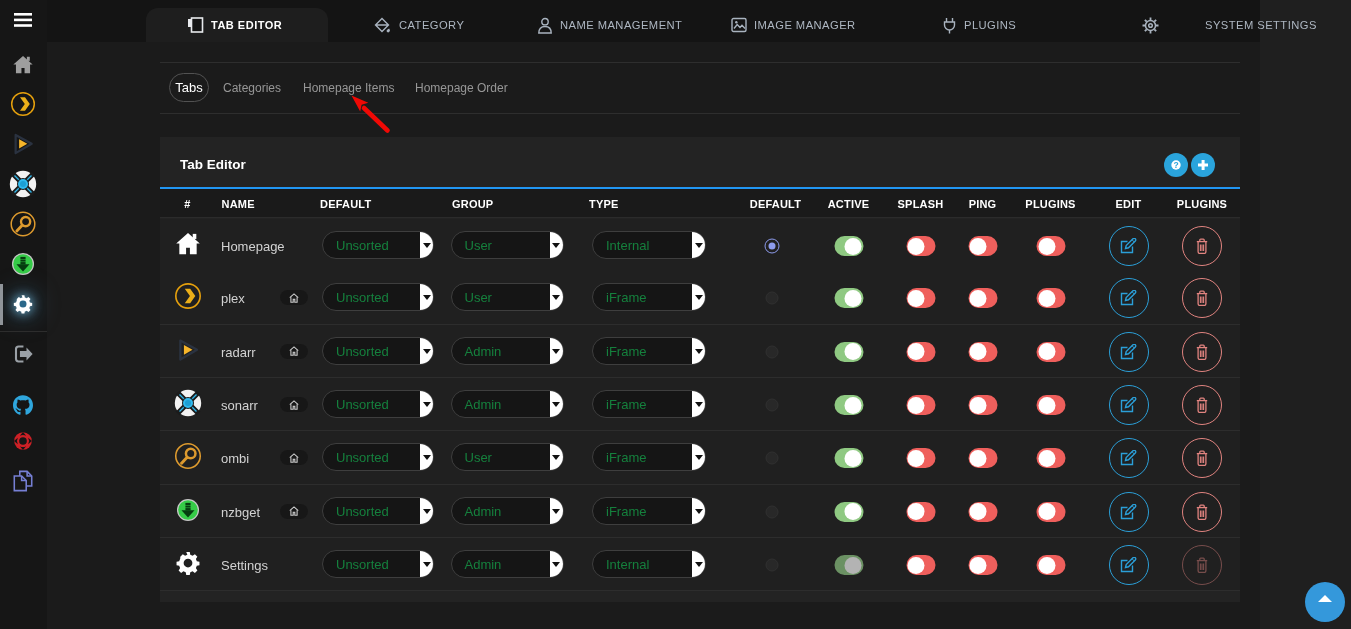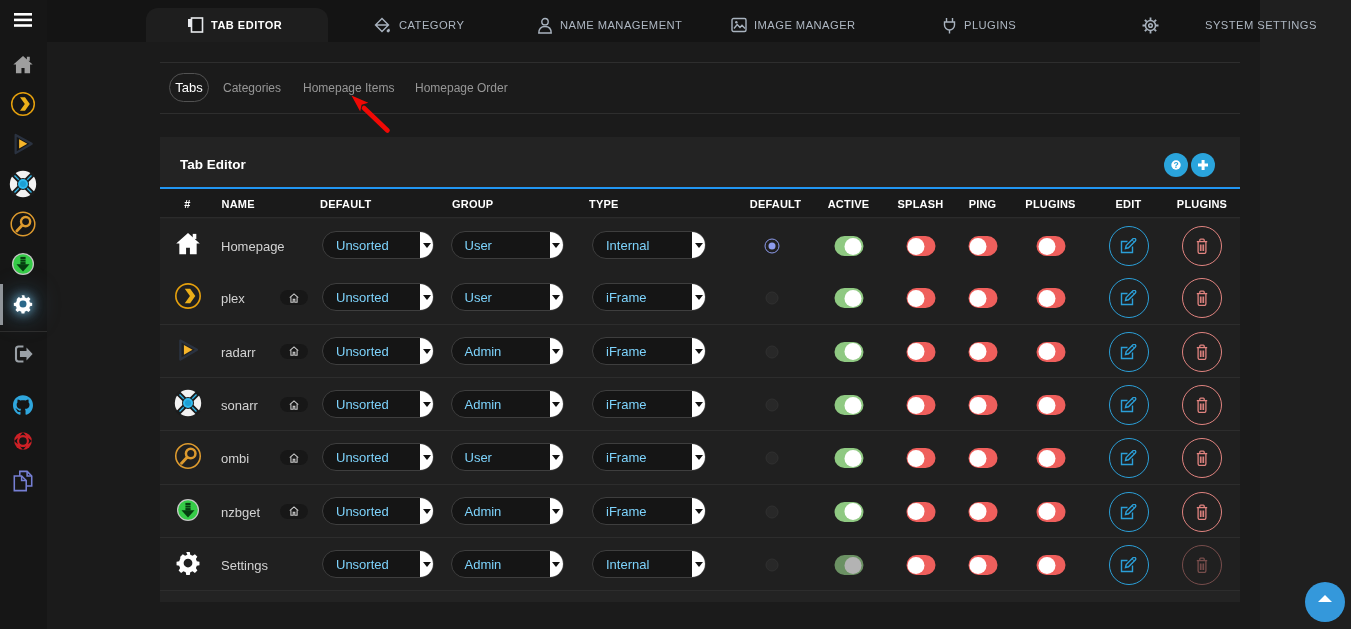--- a/index.html
+++ b/index.html
@@ -22,21 +22,21 @@
 #paneltitle{position:absolute;left:20px;top:20px;font-size:13.5px;font-weight:bold;color:#fff}
 .pbtn{position:absolute;top:16px;width:24px;height:24px;border-radius:50%;background:#2aa4dc}
 #thead{position:absolute;left:0;top:50px;width:1080px;height:31px;background:#1a1a1a;border-top:2px solid #2196f3;border-bottom:1px solid #2b2b2b}
 .th{position:absolute;top:8.5px;font-size:11px;font-weight:bold;color:#fff;letter-spacing:.2px}
 .row{position:absolute;left:0;width:1080px;height:54px;background:#202020;border-bottom:1px solid #2d2d2d}
 .rowicon{position:absolute;left:28px;top:27px;transform:translate(-50%,-50%)}
 .rname{position:absolute;left:61px;top:27px;transform:translateY(-50%);font-size:13px;color:#d2d2d2}
 .hbadge{position:absolute;left:120px;top:19px;width:28px;height:15px;background:#171717;border-radius:8px;
  text-align:center;line-height:10px;padding-top:2.5px}
 .sel{position:absolute;top:12px;height:28px;background:#151515;border:1px solid #3e3e3e;border-radius:15px;overflow:hidden;
- font-size:13px;color:#7dd3fc;line-height:27px;padding-left:13px}
+ font-size:13px;color:#15803d;line-height:27px;padding-left:13px}
 .cap{position:absolute;right:-1px;top:-1px;width:14px;height:29px;background:#fff}
 .caret{position:absolute;right:3.5px;top:12px;width:0;height:0;border-left:4px solid transparent;
  border-right:4px solid transparent;border-top:5px solid #111}
 .radio-on{position:absolute;left:612px;top:27px;width:15px;height:15px;transform:translate(-50%,-50%);
  border:1.5px solid #8d9bec;border-radius:50%}
 .radio-on::after{content:"";position:absolute;left:50%;top:50%;width:7px;height:7px;margin:-3.5px 0 0 -3.5px;
  background:#8d9bec;border-radius:50%}
 .radio-off{position:absolute;left:612px;top:27px;width:13px;height:13px;transform:translate(-50%,-50%);
  background:#282828;border:1px solid #303030;border-radius:50%}
 .tog{position:absolute;top:27px;width:29px;height:20px;border-radius:10px;transform:translate(-50%,-50%)}

